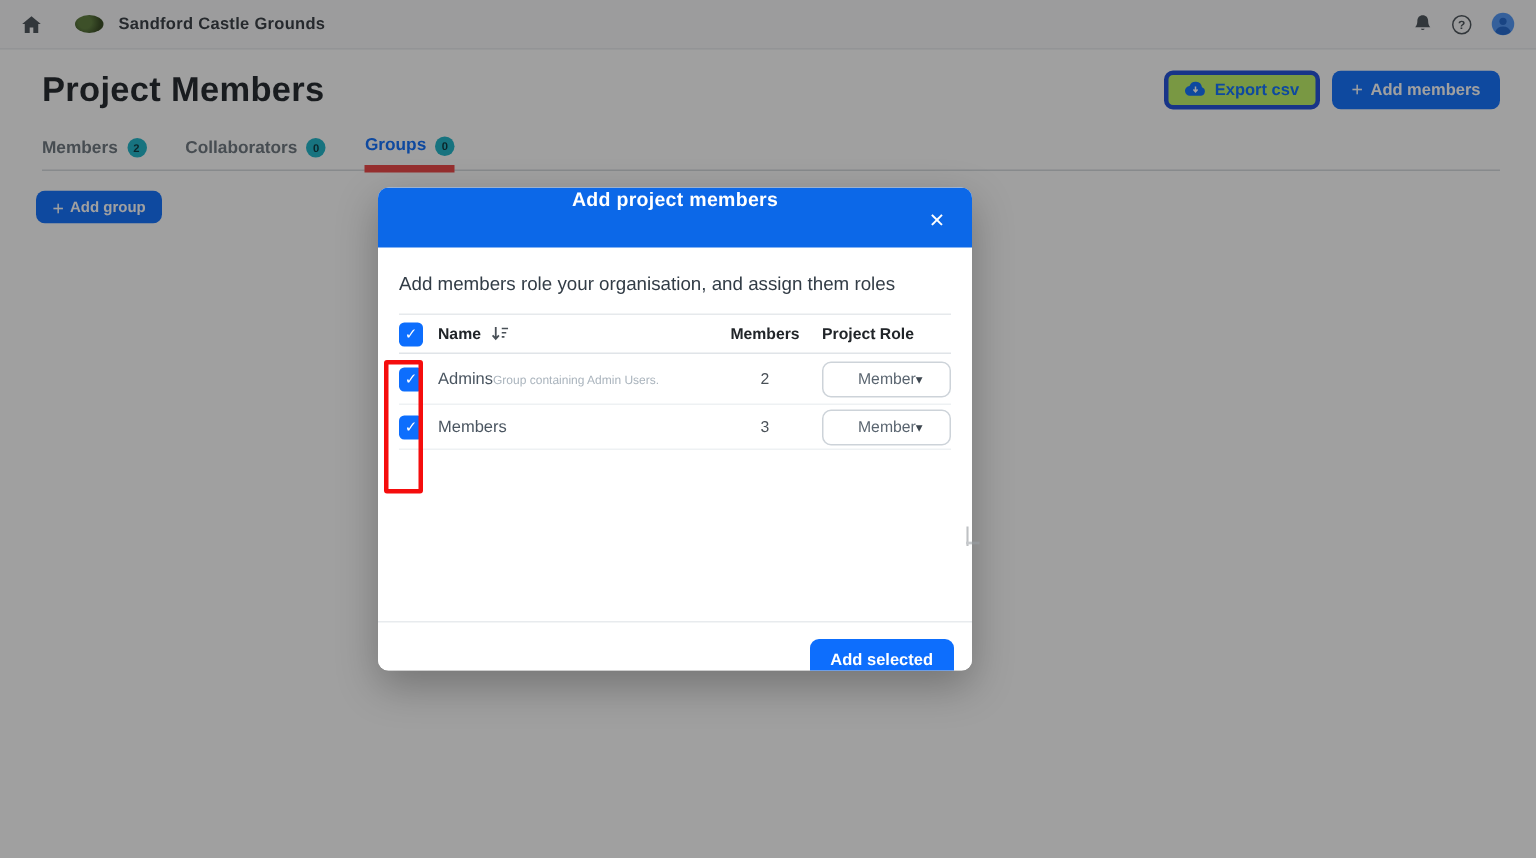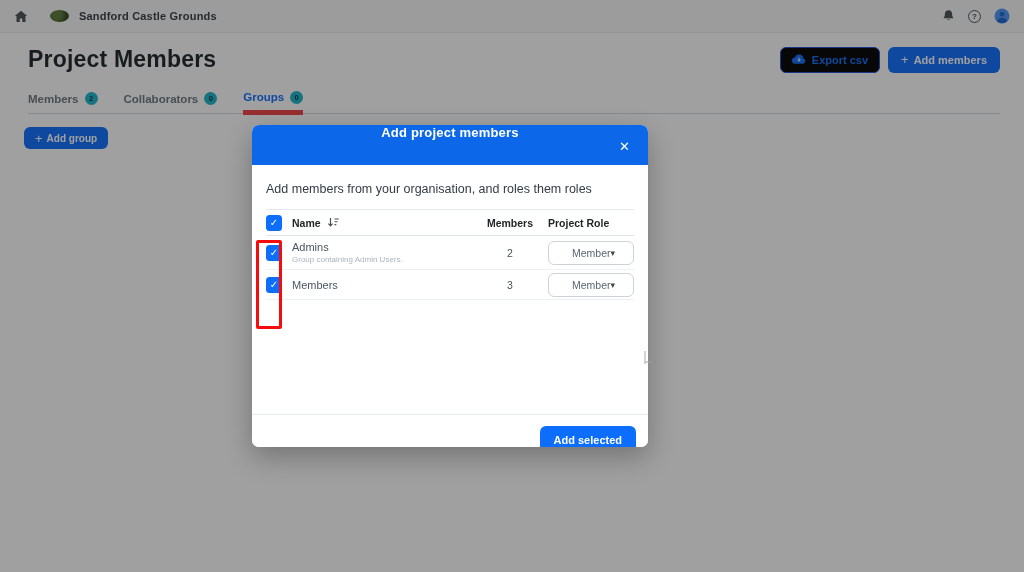--- a/index.html
+++ b/index.html
@@ -32,21 +32,21 @@
   
   .page-head {
     position:absolute; top:46px; left:28px; right:24px;
     display:flex; align-items:center;
   }
   .page-title { font-size:23px; font-weight:bold; color:#1e2329; letter-spacing:.2px; }
   .head-actions { margin-left:auto; display:flex; gap:8px; }
   .btn { border-radius:6px; font-weight:bold; display:inline-flex; align-items:center;
          justify-content:center; cursor:pointer; border:1px solid transparent; }
   .btn-outline {
-    height:26px; padding:0 11px; background:#000000; border:1px solid #1d4ed8;
+    height:26px; padding:0 11px; background:#bef264; border:3px solid #1d4ed8;
     color:#0d6efd; font-size:11px; gap:6px;
   }
   .btn-primary {
     height:26px; padding:0 12px; background:#0d6efd; color:#ffffff; font-size:11px; gap:5px;
   }
   .plus-glyph { font-size:13px; font-weight:normal; line-height:1; }
 
   .tabs {
     position:absolute; top:91px; left:28px; right:24px; height:23px;
     display:flex; gap:26px; border-bottom:1px solid #d6dade;
@@ -190,21 +190,21 @@
 
 <div class="backdrop"></div>
 
 <section class="modal">
   <div class="modal-header">
     <span class="modal-title">Add project members</span>
     <span class="modal-close">✕</span>
   </div>
 
   <div class="modal-body">
-    <p class="lead">Add members from your organisation, and roles them roles</p>
+    <p class="lead">Add members role your organisation, and assign them roles</p>
 
     <div class="grp-table">
 
       <div class="t-row t-head">
         <span class="cb col-cb">
           <span>✓</span>
         </span>
         <span class="col-name">
           <span class="col-label">Name</span>
           <span class="sort-icon">
@@ -215,21 +215,21 @@
           </span>
         </span>
         <span class="col-members col-label">Members</span>
         <span class="col-role col-label">Project Role</span>
       </div>
 
       <div class="t-row data-row row-1">
         <span class="cb col-cb">
           <span>✓</span>
         </span>
-        <span class="col-name" style="flex-direction:column;align-items:flex-start;">
+        <span class="col-name" style="align-items:flex-start;">
           <span class="g-name">Admins</span>
           <span class="g-sub">Group containing Admin Users.</span>
         </span>
         <span class="col-members g-count">2</span>
         <span class="col-role">
           <span class="select">
             <span>Member</span>
             <span class="caret">▾</span>
           </span>
         </span>

